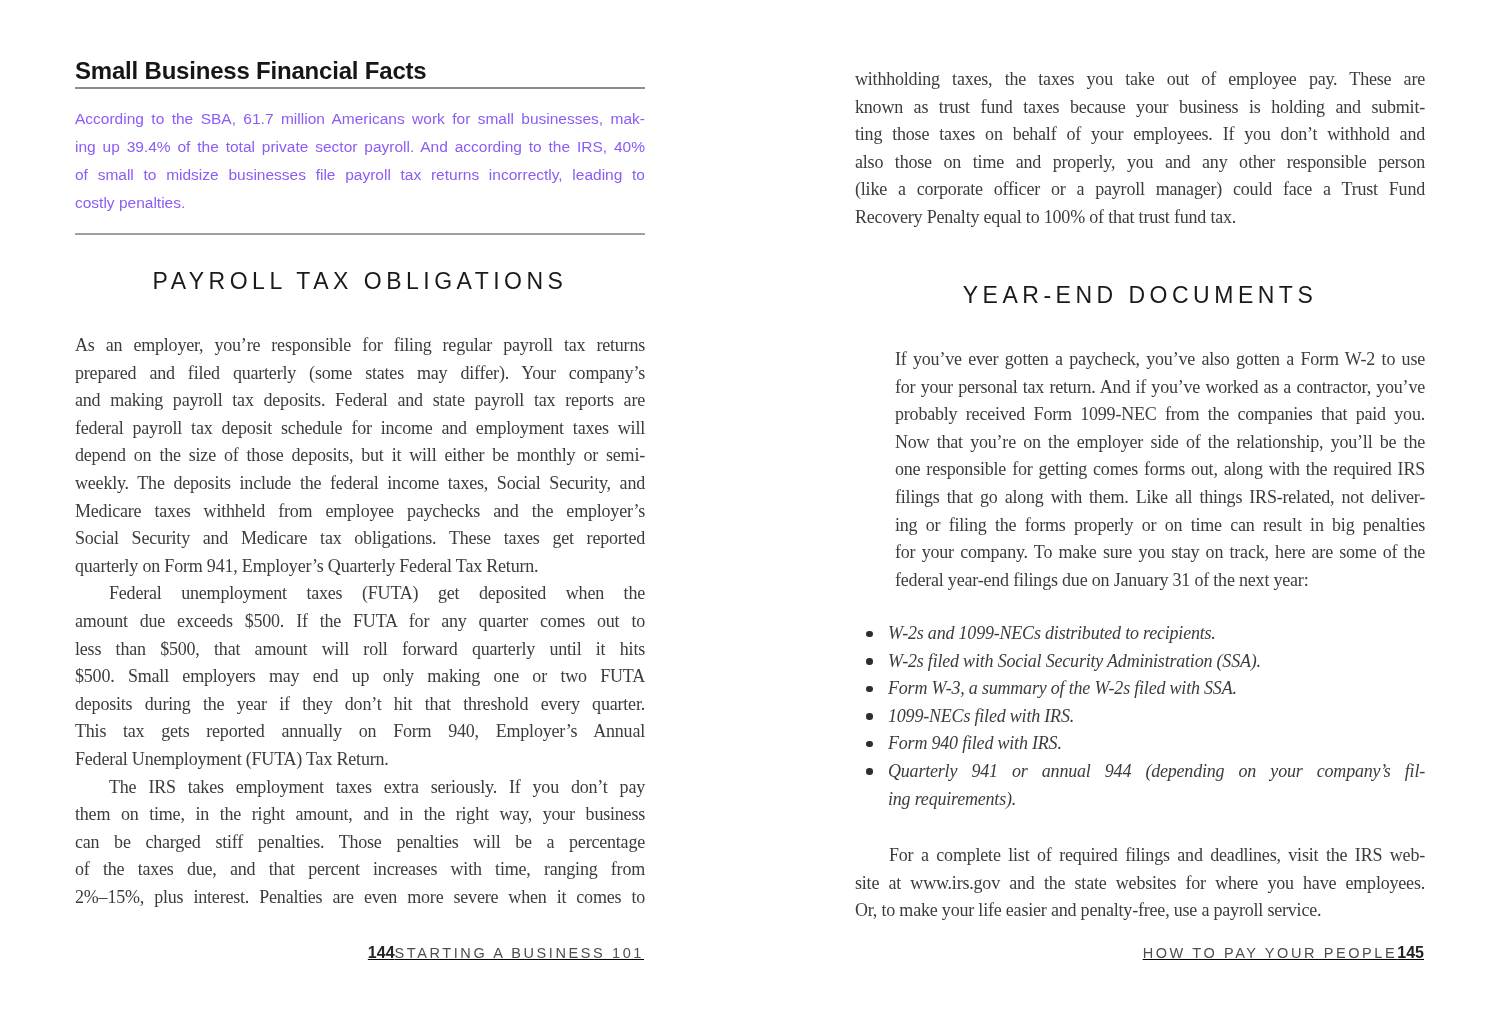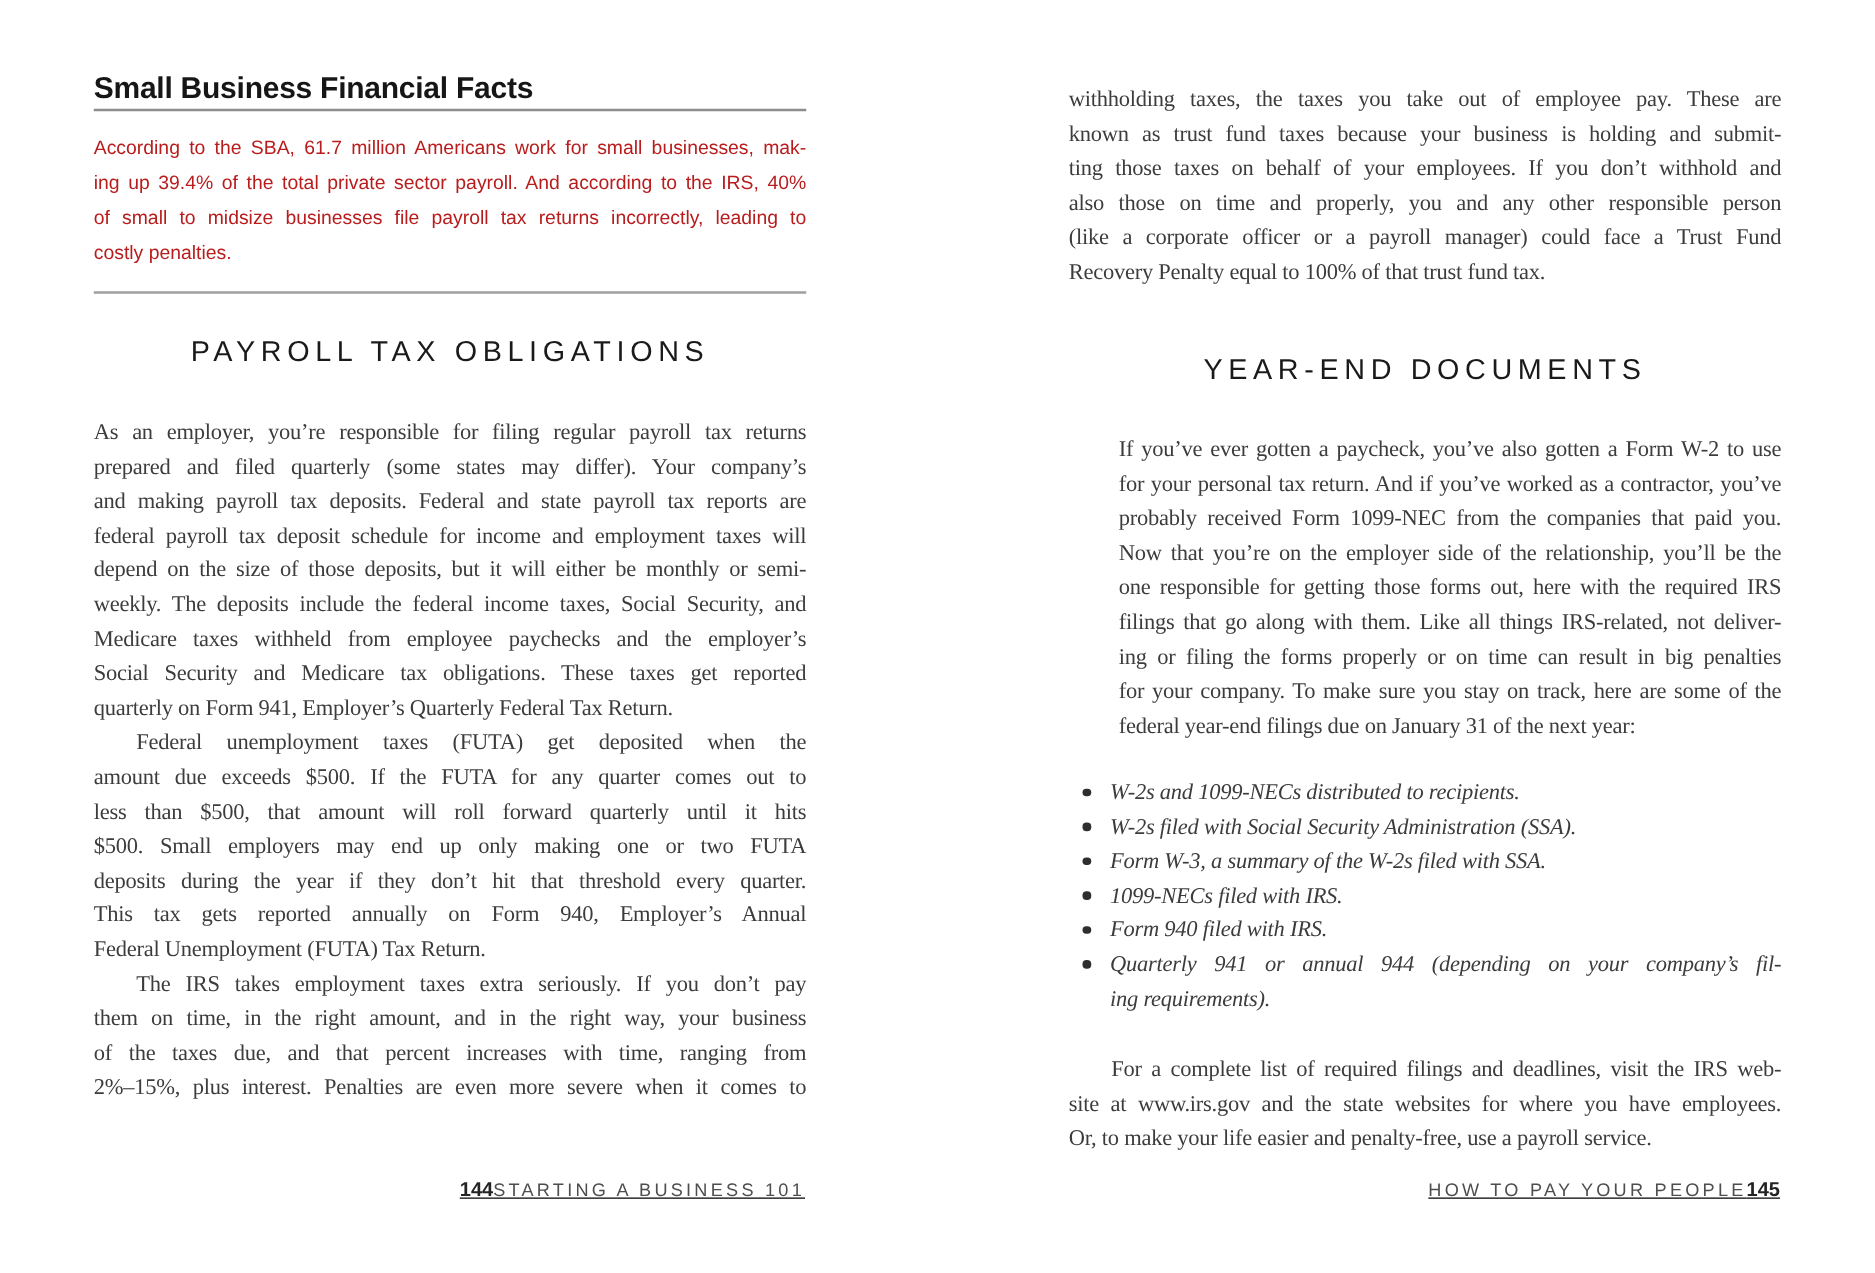--- a/index.html
+++ b/index.html
@@ -37,21 +37,21 @@
     font-size: 24px;
     line-height: 26px;
     letter-spacing: -0.2px;
     color: #161616;
   }
   .callout-body { margin-top: 16px; }
   .callout-body .line {
     font-family: "Liberation Sans", sans-serif;
     font-size: 15.5px;
     line-height: 28px;
-    color: #b91c1c;
+    color: #8b5cf6;
     letter-spacing: 0;
   }
   .callout-rule {
     margin-top: 16px;
     border-top: 2px solid #a0a0a0;
     height: 0;
   }
 
   
   .section-heading {
@@ -169,20 +169,21 @@
           <div class="line">amount due exceeds $500. If the FUTA for any quarter comes out to</div>
           <div class="line">less than $500, that amount will roll forward quarterly until it hits</div>
           <div class="line">$500. Small employers may end up only making one or two FUTA</div>
           <div class="line">deposits during the year if they don’t hit that threshold every quarter.</div>
           <div class="line">This tax gets reported annually on Form 940, Employer’s Annual</div>
           <div class="line endline">Federal Unemployment (FUTA) Tax Return.</div>
         </div>
         <div class="para">
           <div class="line indent1">The IRS takes employment taxes extra seriously. If you don’t pay</div>
           <div class="line">them on time, in the right amount, and in the right way, your business</div>
+          <div class="line">can be charged stiff penalties. Those penalties will be a percentage</div>
           <div class="line">of the taxes due, and that percent increases with time, ranging from</div>
           <div class="line">2%–15%, plus interest. Penalties are even more severe when it comes to</div>
         </div>
       </div>
 
     <footer class="page-footer">
       <span class="folio">144</span>
       <span class="running-title">STARTING A BUSINESS 101</span>
     </footer>
   </section>
@@ -201,21 +202,21 @@
       </div>
 
     <h1 class="section-heading" id="heading-right">YEAR-END DOCUMENTS</h1>
 
     <div class="textblock" id="body-right-mid">
         <div class="para">
           <div class="line">If you’ve ever gotten a paycheck, you’ve also gotten a Form W-2 to use</div>
           <div class="line">for your personal tax return. And if you’ve worked as a contractor, you’ve</div>
           <div class="line">probably received Form 1099-NEC from the companies that paid you.</div>
           <div class="line">Now that you’re on the employer side of the relationship, you’ll be the</div>
-          <div class="line">one responsible for getting those forms out, here with the required IRS</div>
+          <div class="line">one responsible for getting comes forms out, along with the required IRS</div>
           <div class="line">filings that go along with them. Like all things IRS-related, not deliver-</div>
           <div class="line">ing or filing the forms properly or on time can result in big penalties</div>
           <div class="line">for your company. To make sure you stay on track, here are some of the</div>
           <div class="line endline">federal year-end filings due on January 31 of the next year:</div>
         </div>
       </div>
 
     <div class="textblock" id="bullet-list">
         <div class="bullet-item">
           <span class="bullet-dot"></span>

